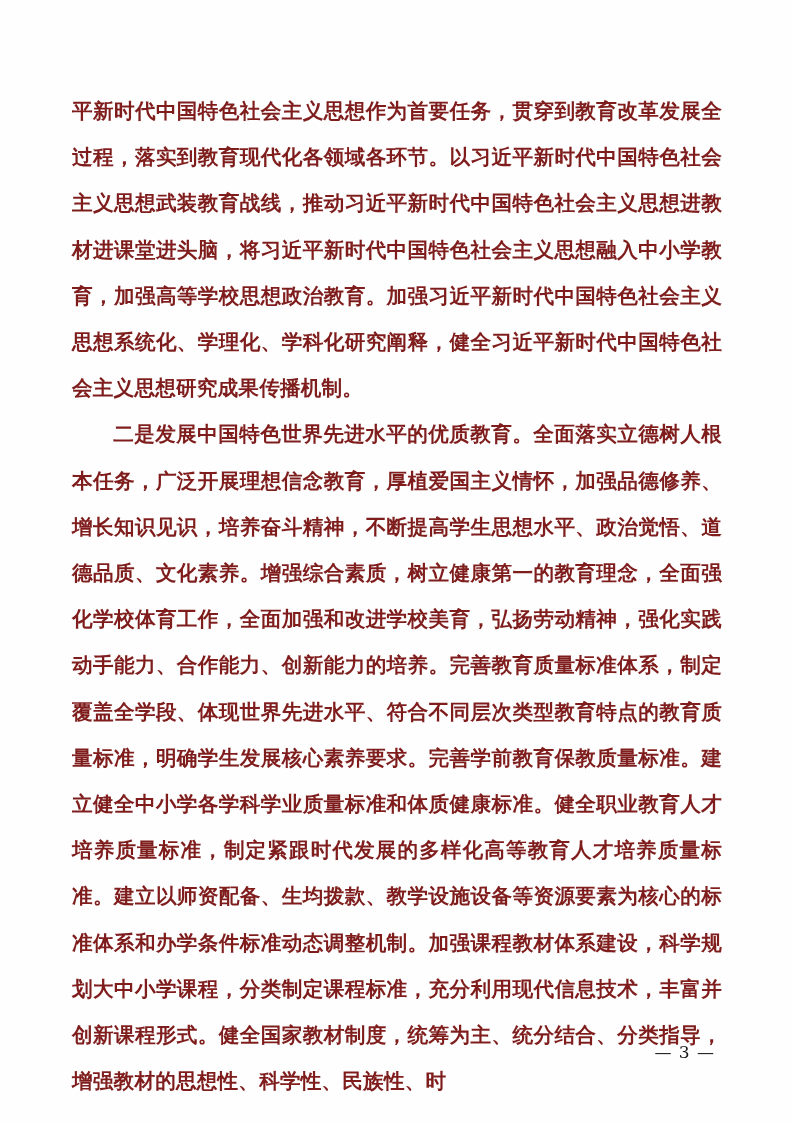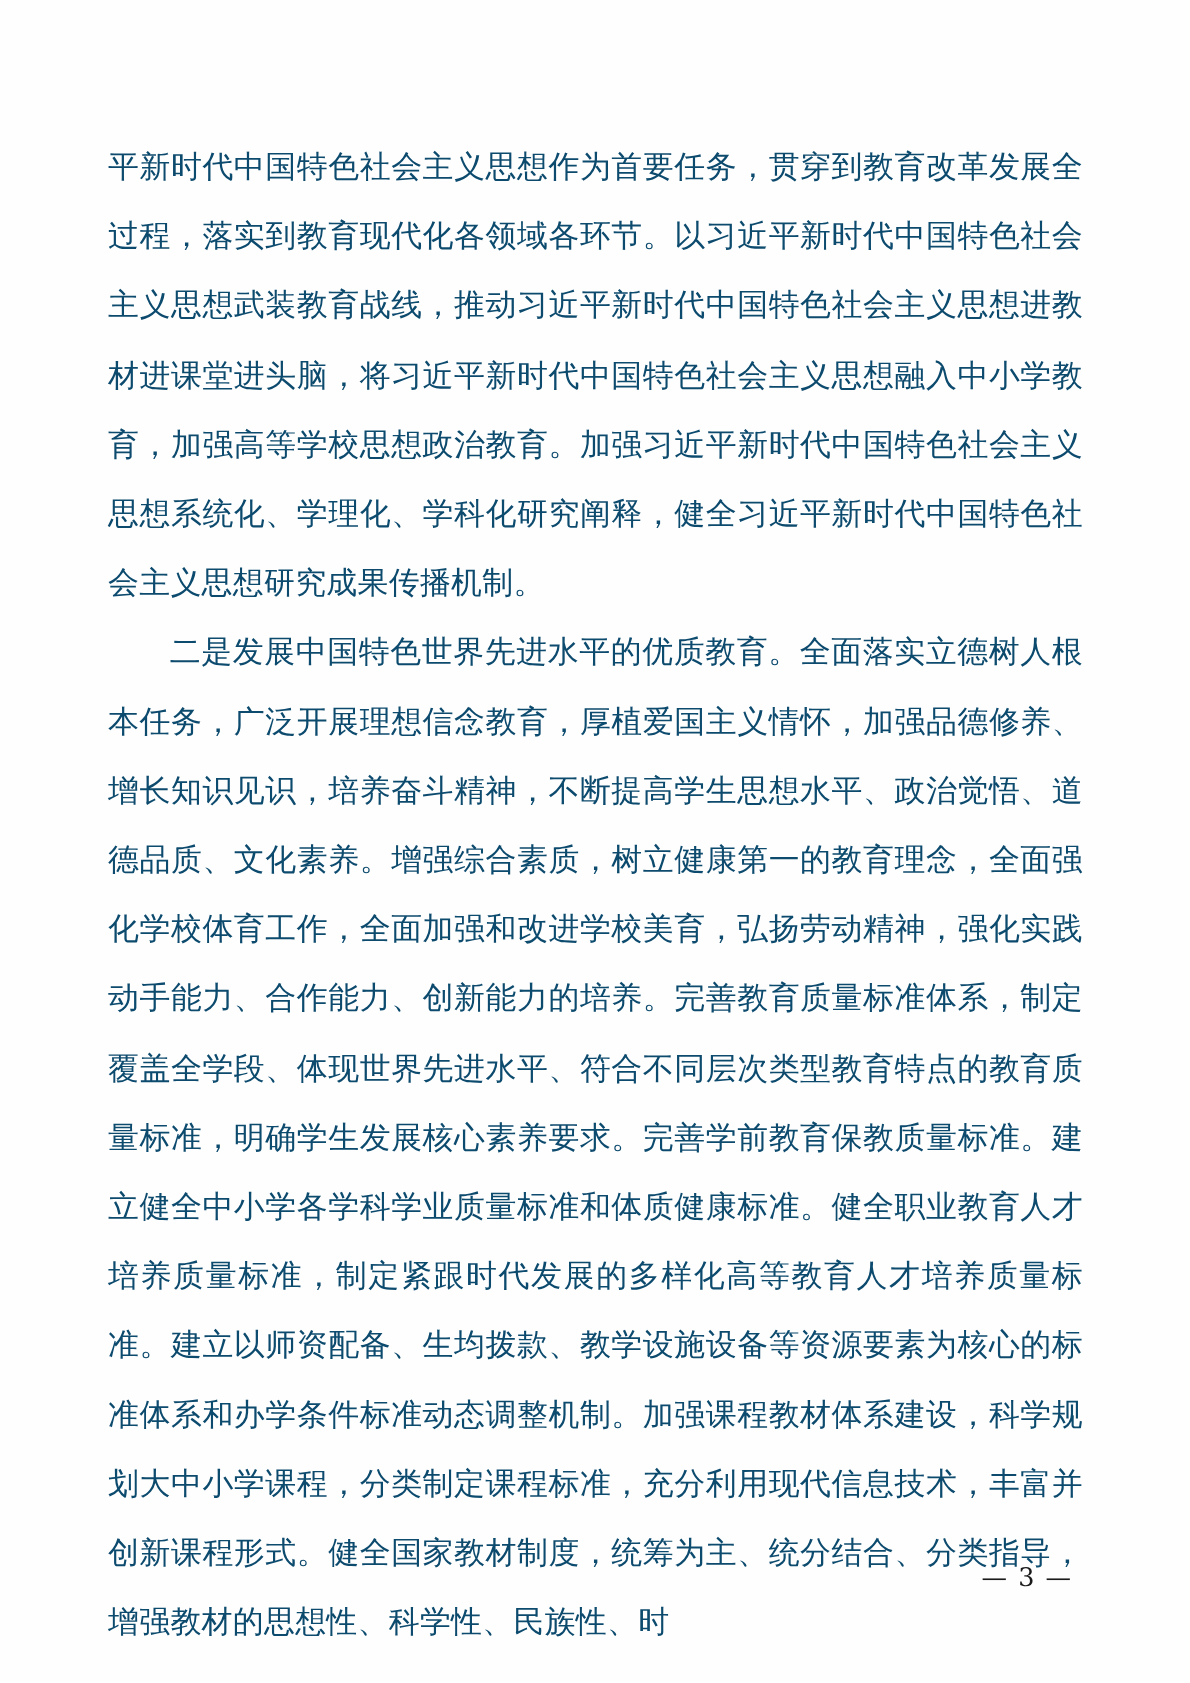--- a/index.html
+++ b/index.html
@@ -20,27 +20,27 @@
     background: #fefefe;
   }
   .content {
     position: absolute;
     left: 72px;
     top: 88px;
     width: 650px;
   }
   .para {
     margin: 0 0 0 0;
-    color: #0c4a6e;
+    color: #7f1d1d;
     font-size: 20.6px;
     line-height: 46.2px;
     letter-spacing: 0.2px;
     text-align: justify;
     text-justify: inter-character;
-    font-weight: 400;
+    font-weight: 700;
     font-family: "DejaVu Serif", "Liberation Serif", serif;
   }
   .para.indent {
     text-indent: 2em;
   }
   .footer {
     position: absolute;
     left: 0;
     right: 0;
     bottom: 60px;

